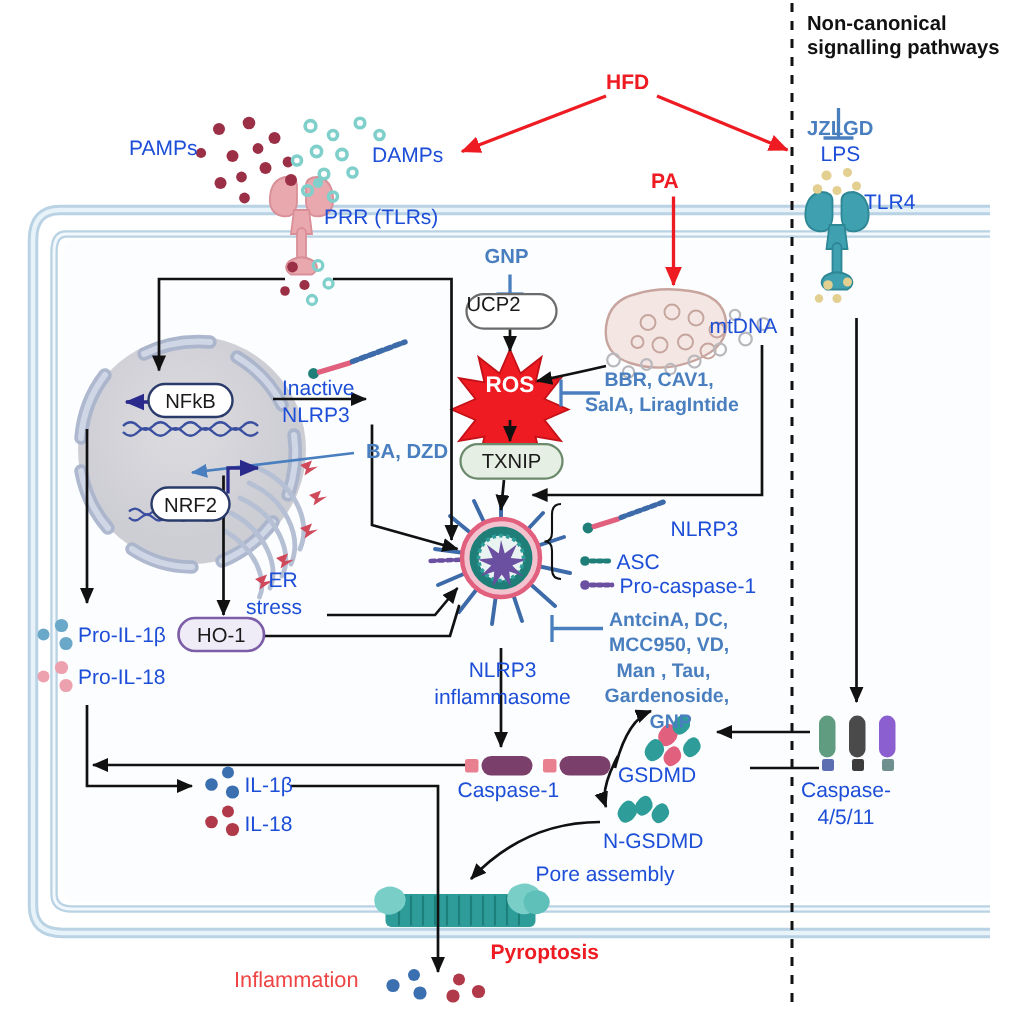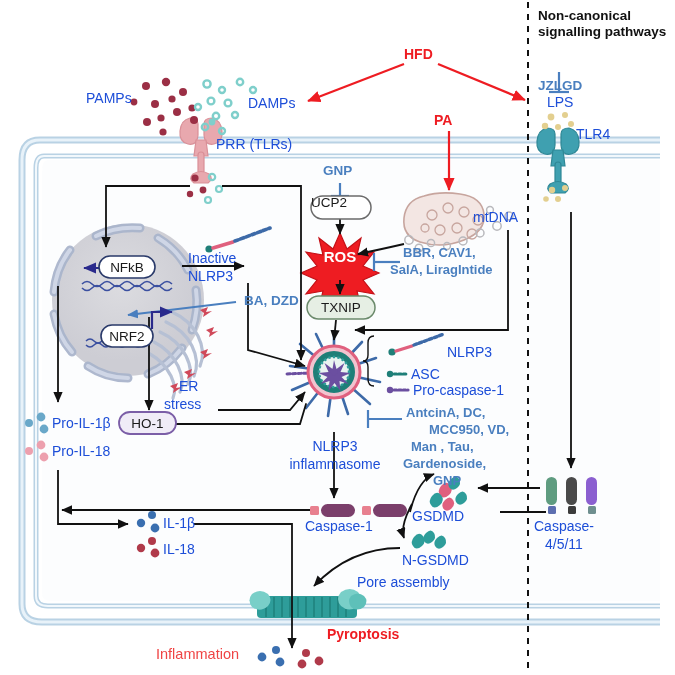--- a/index.html
+++ b/index.html
@@ -462,21 +462,21 @@
   <div class="lbl t-plain" style="left:188px;top:268px;">NLRP3</div>
 
   <div class="lbl t-plain" style="left:179px;top:378px;">ER</div>
   <div class="lbl t-plain" style="left:164px;top:396px;">stress</div>
 
   <div class="lbl t-plain" style="left:447px;top:344px;">NLRP3</div>
   <div class="lbl t-plain" style="left:411px;top:366px;">ASC</div>
   <div class="lbl t-plain" style="left:413px;top:382px;">Pro-caspase-1</div>
 
   <div class="lbl t-blue2" style="left:406px;top:406px;">AntcinA, DC,</div>
-  <div class="lbl t-blue2" style="left:429px;top:423px;">MCC950, VD,</div>
+  <div class="lbl t-blue2" style="left:406px;top:423px;">MCC950, VD,</div>
   <div class="lbl t-blue2" style="left:411px;top:440px;">Man , Tau,</div>
   <div class="lbl t-blue2" style="left:403px;top:457px;">Gardenoside,</div>
   <div class="lbl t-blue2" style="left:433px;top:474px;">GNP</div>
 
   <div class="lbl t-plain center" style="left:289px;top:438px;width:92px;">NLRP3</div>
   <div class="lbl t-plain center" style="left:272px;top:456px;width:126px;">inflammasome</div>
 
   <div class="lbl t-plain" style="left:305px;top:518px;">Caspase-1</div>
   <div class="lbl t-plain" style="left:534px;top:518px;">Caspase-</div>
   <div class="lbl t-plain" style="left:545px;top:536px;">4/5/11</div>

